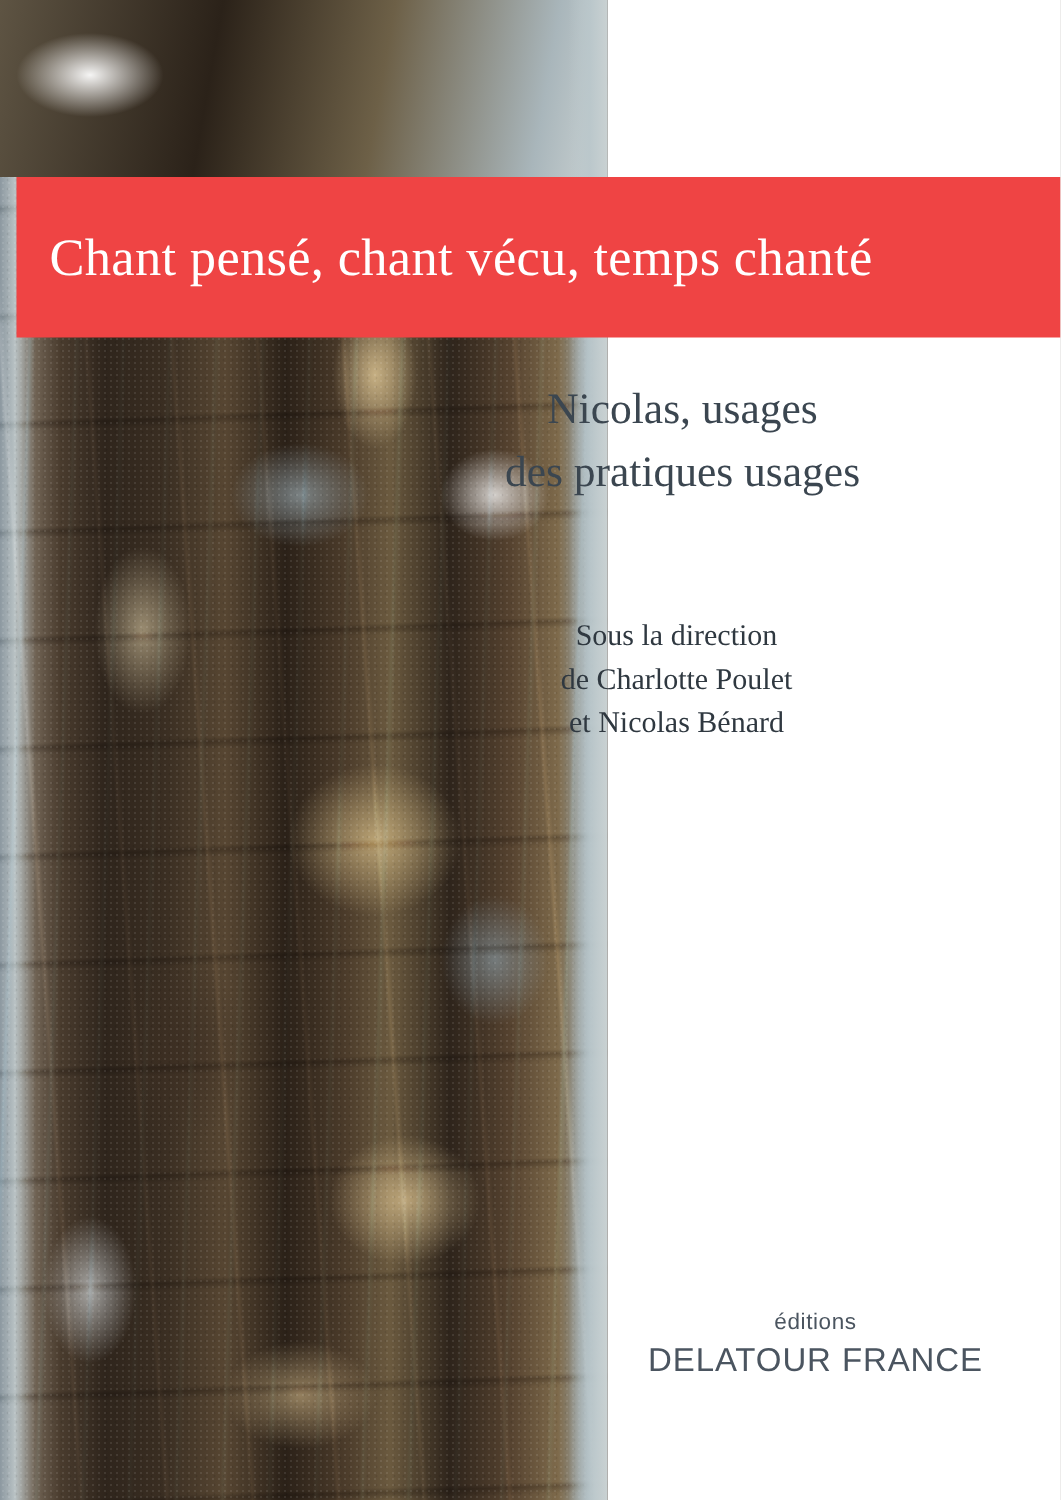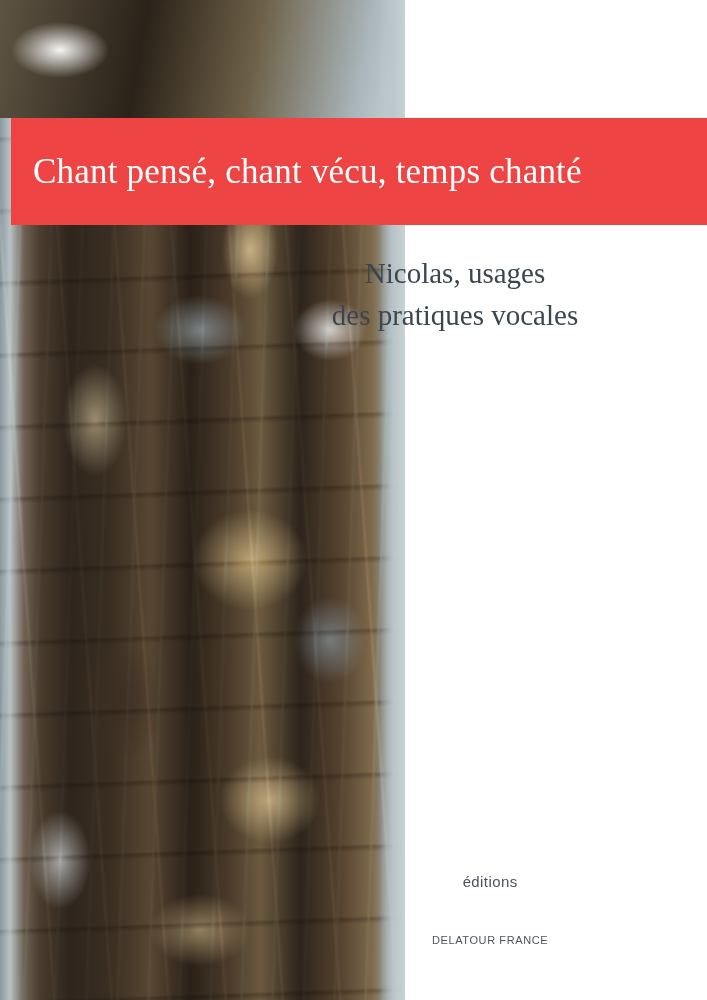--- a/index.html
+++ b/index.html
@@ -160,24 +160,23 @@
     text-align: center;
   }
   .publisher-word {
     display: block;
     font-size: 15px;
     letter-spacing: 0.4px;
     line-height: 1.35;
   }
   .publisher-name {
     display: block;
-    font-size: 11px;
+    font-size: 22px;
     letter-spacing: 0.6px;
     line-height: 1.35;
-    margin-top: 41px;
   }
 </style>
 </head>
 <body>
 
 <div class="cover">
 
   <div class="artwork">
     <div class="art-layer art-bands"></div>
     <div class="art-layer art-blobs"></div>
@@ -186,22 +185,27 @@
     <div class="art-top-strip"></div>
     <div class="art-right-edge"></div>
   </div>
 
   <div class="title-band">
     <div class="book-title">Chant pensé, chant vécu, temps chanté</div>
   </div>
 
   <div class="subtitle">
     <span class="subtitle-line">Nicolas, usages</span>
-    <span class="subtitle-line">des pratiques vocales</span>
-  </div>
-
+    <span class="subtitle-line">des pratiques usages</span>
+  </div>
+
+  <div class="editors">
+    <span class="editors-line">Sous la direction</span>
+    <span class="editors-line">de Charlotte Poulet</span>
+    <span class="editors-line">et Nicolas Bénard</span>
+  </div>
 
   <div class="publisher">
     <span class="publisher-word">éditions</span>
     <span class="publisher-name">DELATOUR FRANCE</span>
   </div>
 
 </div>
 
 </body></html>

